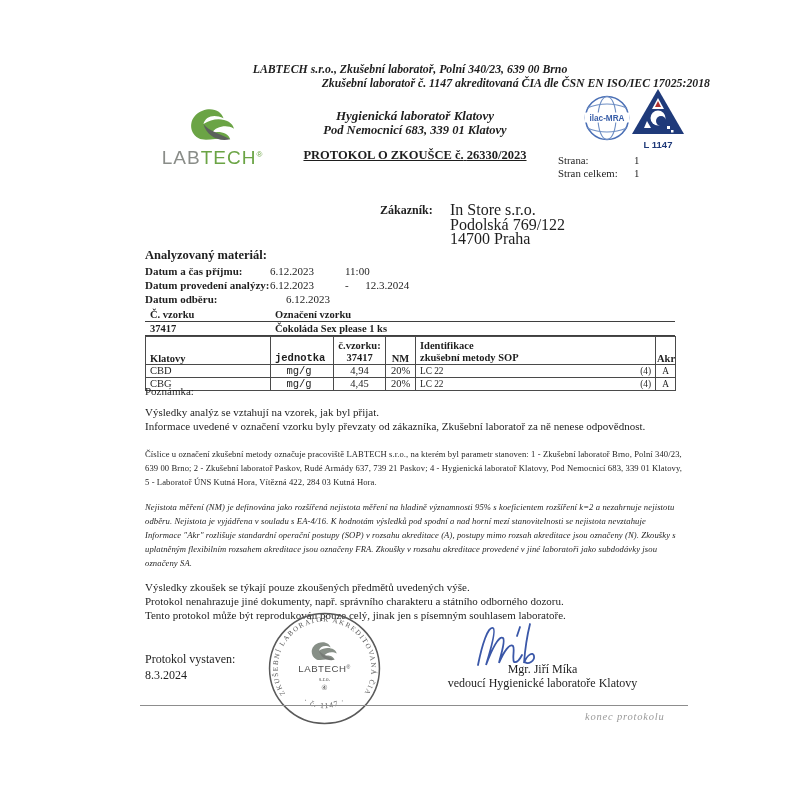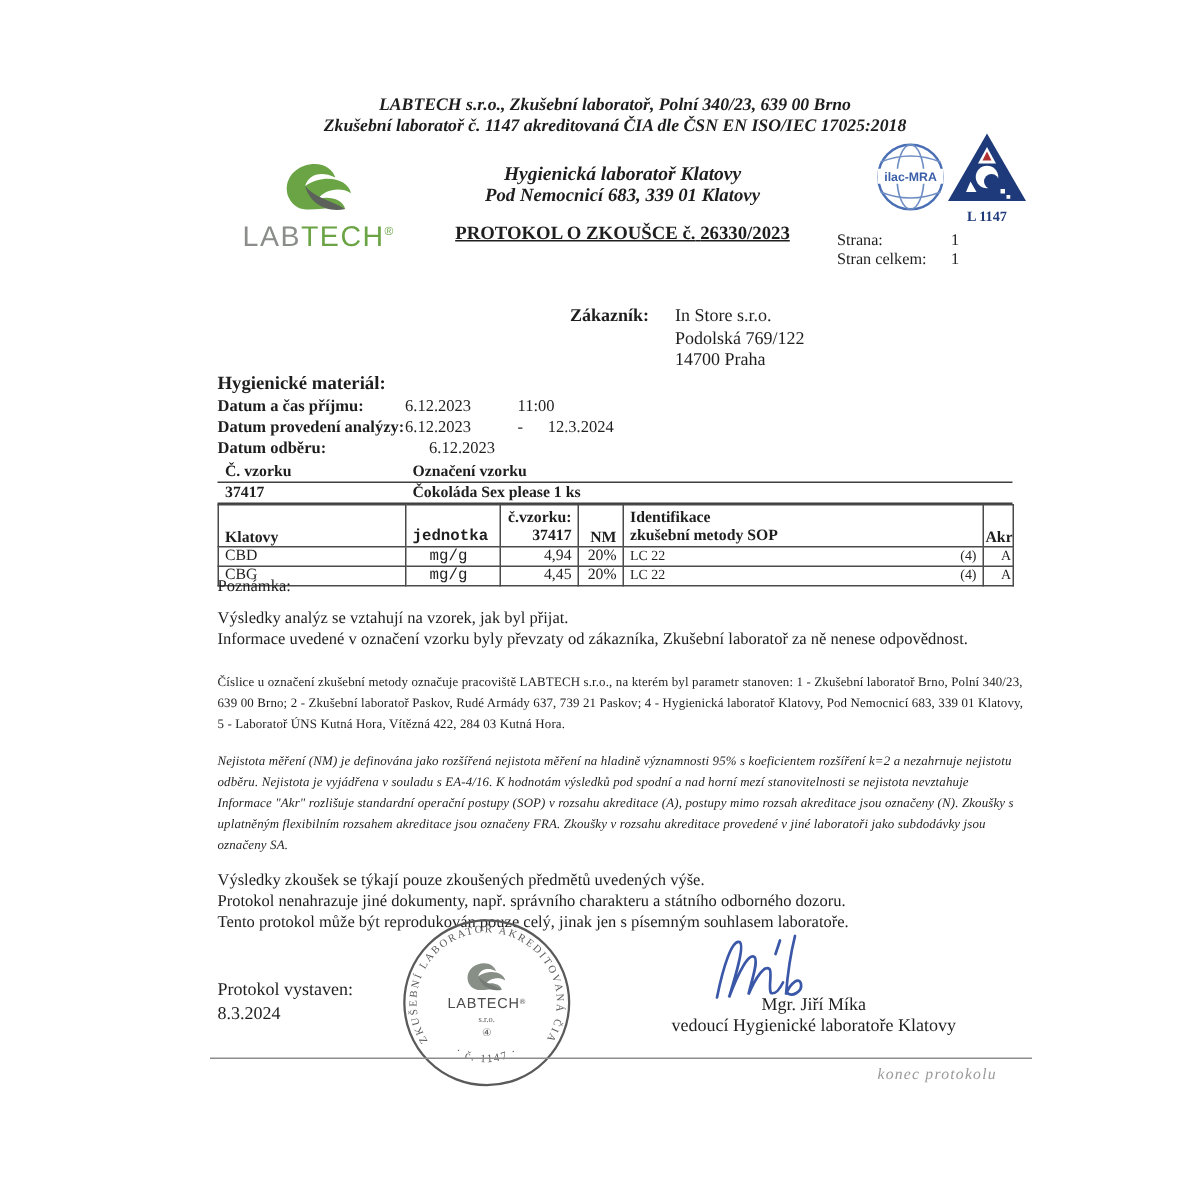--- a/index.html
+++ b/index.html
@@ -17,29 +17,29 @@
   .striprow{display:flex;font-size:10.5px;border-bottom:1px solid #3f3f3f;padding:1px 0 1px 0;}
   .striprow .c1{width:125px;padding-left:5px;}
   
   table.res{border-collapse:collapse;table-layout:fixed;width:530px;font-size:10.5px;}
   table.res td{border:1px solid #4a4a4a;padding:0 4px;overflow:hidden;white-space:nowrap;}
   table.res .hd{height:27px;vertical-align:bottom;font-weight:bold;}
   table.res .dr td{height:12px;line-height:12px;}
   .two{display:block;line-height:12px;}
   .methcell{display:flex;justify-content:space-between;font-size:9.3px;}
   .rt{text-align:center;padding-right:10px!important;font-family:Liberation Mono, monospace;}
-  .cc{text-align:right;}
+  .cc{text-align:center;}
 </style>
 </head>
 <body>
 
 <div id="page">
 
   <div class="abs bi ctr" style="left:110px;top:62px;width:600px;font-size:11.8px;">LABTECH s.r.o., Zkušební laboratoř, Polní 340/23, 639 00 Brno</div>
-  <div class="abs bi ctr" style="left:110px;top:76px;width:600px;font-size:11.8px;">Zkušební laboratoř č. 1147 akreditovaná ČIA dle ČSN EN ISO/IEC 17025:2018</div>
+  <div class="abs bi ctr" style="left:110px;top:76px;width:600px;font-size:11.8px;text-align:right;">Zkušební laboratoř č. 1147 akreditovaná ČIA dle ČSN EN ISO/IEC 17025:2018</div>
 
   <div class="abs" style="left:150px;top:103px;width:125px;text-align:center;">
     <span style="display:inline-block;">
       <svg width="58" height="42" viewBox="0 0 60 44">
         <path d="M15,37 C3,30 5,13 19,8 C30,4 39,9 41,16 C31,11 22,14 20,22 C33,13 50,17 52,27 C44,22 33,25 29,31 C37,29 46,31 48,38 C40,35 22,41 15,37 Z" fill="#6ba445"></path>
         <path d="M20,22 C25,29 37,32 48,38 C35,41 23,34 20,22 Z" fill="#5c615c"></path>
         <path d="M38,26 C42,24 47,25 50,28 L46,30 Z" fill="#ffffff" opacity="0.7"></path>
       </svg>
     </span>
     <div class="sans" style="font-size:19px;letter-spacing:1px;margin-top:-2px;">
@@ -70,36 +70,36 @@
       <svg width="54" height="50" viewBox="0 0 54 50">
         <path d="M27,1 L53,46 L1,46 Z" fill="#1f3a7a"></path>
         <circle cx="27" cy="30" r="7.5" fill="#ffffff"></circle>
         <circle cx="30" cy="33" r="5" fill="#1f3a7a"></circle>
         <path d="M27,10 L33,21 L21,21 Z" fill="#ffffff"></path>
         <path d="M27,13 L30,19 L24,19 Z" fill="#b03030"></path>
         <path d="M13,40 L20,40 L16,33 Z" fill="#ffffff"></path>
         <path d="M36,38 l3,0 l0,3 l-3,0 Z M40,42 l2.5,0 l0,2.5 l-2.5,0 Z" fill="#ffffff"></path>
       </svg>
     </span>
-    <div class="sans b" style="font-size:9.5px;color:#1f3a7a;margin-top:-3px;font-family:Liberation Serif, serif;">L 1147</div>
+    <div class="sans b" style="font-size:9.5px;color:#1f3a7a;margin-top:-3px;">L 1147</div>
   </div>
 
   <div class="abs" style="left:558px;top:154px;font-size:10.8px;line-height:13px;">
     <div><span style="display:inline-block;width:76px;">Strana:</span><span>1</span></div>
     <div><span style="display:inline-block;width:76px;">Stran celkem:</span><span>1</span></div>
   </div>
 
   <div class="abs b" style="left:380px;top:203px;font-size:12px;">Zákazník:</div>
-  <div class="abs" style="left:450px;top:203px;font-size:12px;line-height:14.5px;">
+  <div class="abs" style="left:450px;top:203px;font-size:16px;line-height:14.5px;">
     <div>In Store s.r.o.</div>
     <div>Podolská 769/122</div>
     <div>14700 Praha</div>
   </div>
 
-  <div class="abs b" style="left:145px;top:248px;font-size:12.5px;">Hygienické materiál:</div>
+  <div class="abs b" style="left:145px;top:248px;font-size:12.5px;">Analyzovaný materiál:</div>
   <div class="abs" style="left:145px;top:264px;font-size:11px;line-height:14px;">
     <div style="display:flex;">
       <span class="b" style="width:125px;">Datum a čas příjmu:</span>
       <span style="width:75px;">6.12.2023</span>
       <span style="white-space:pre;">11:00</span>
     </div>
     <div style="display:flex;">
       <span class="b" style="width:125px;">Datum provedení analýzy:</span>
       <span style="width:75px;">6.12.2023</span>
       <span style="white-space:pre;">-      12.3.2024</span>

